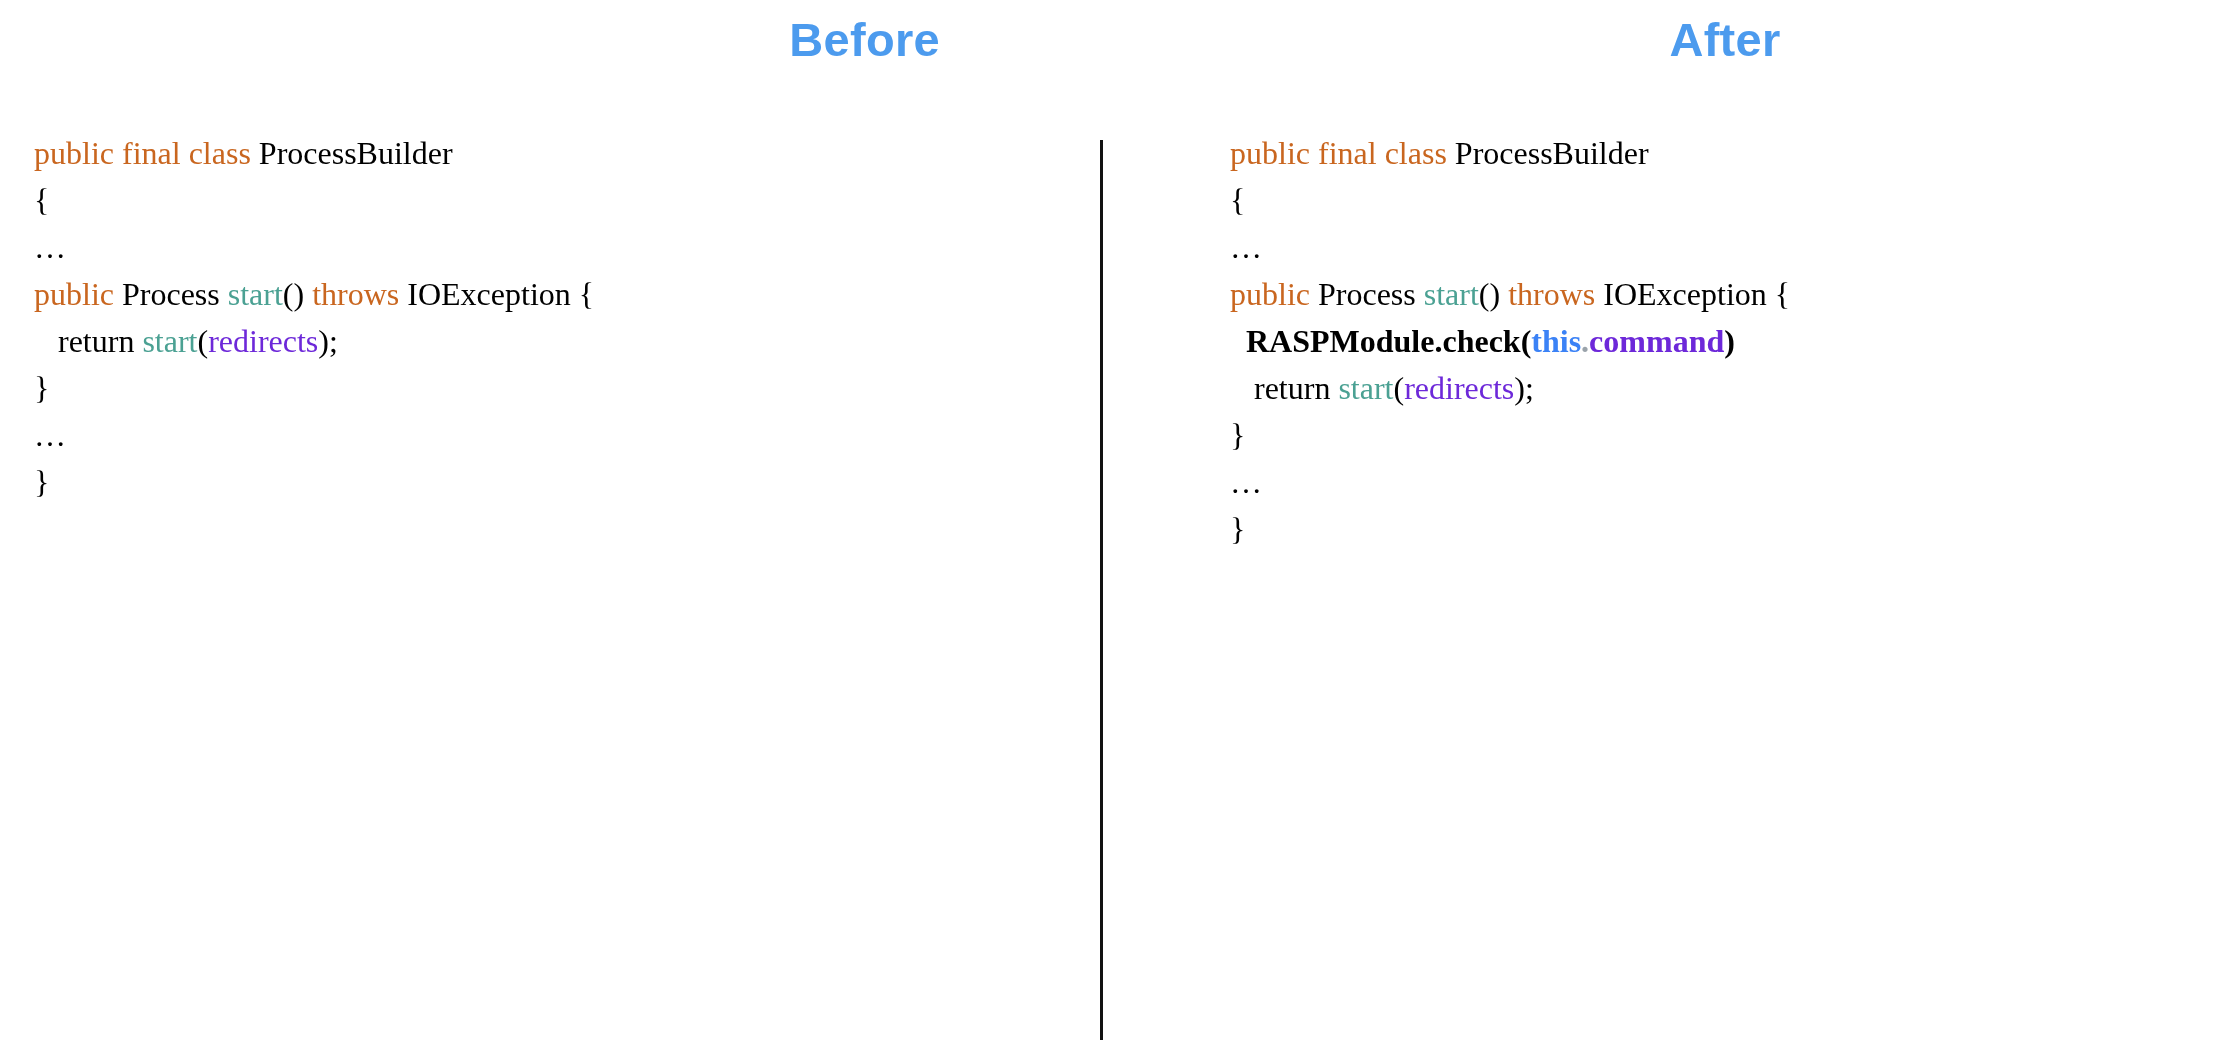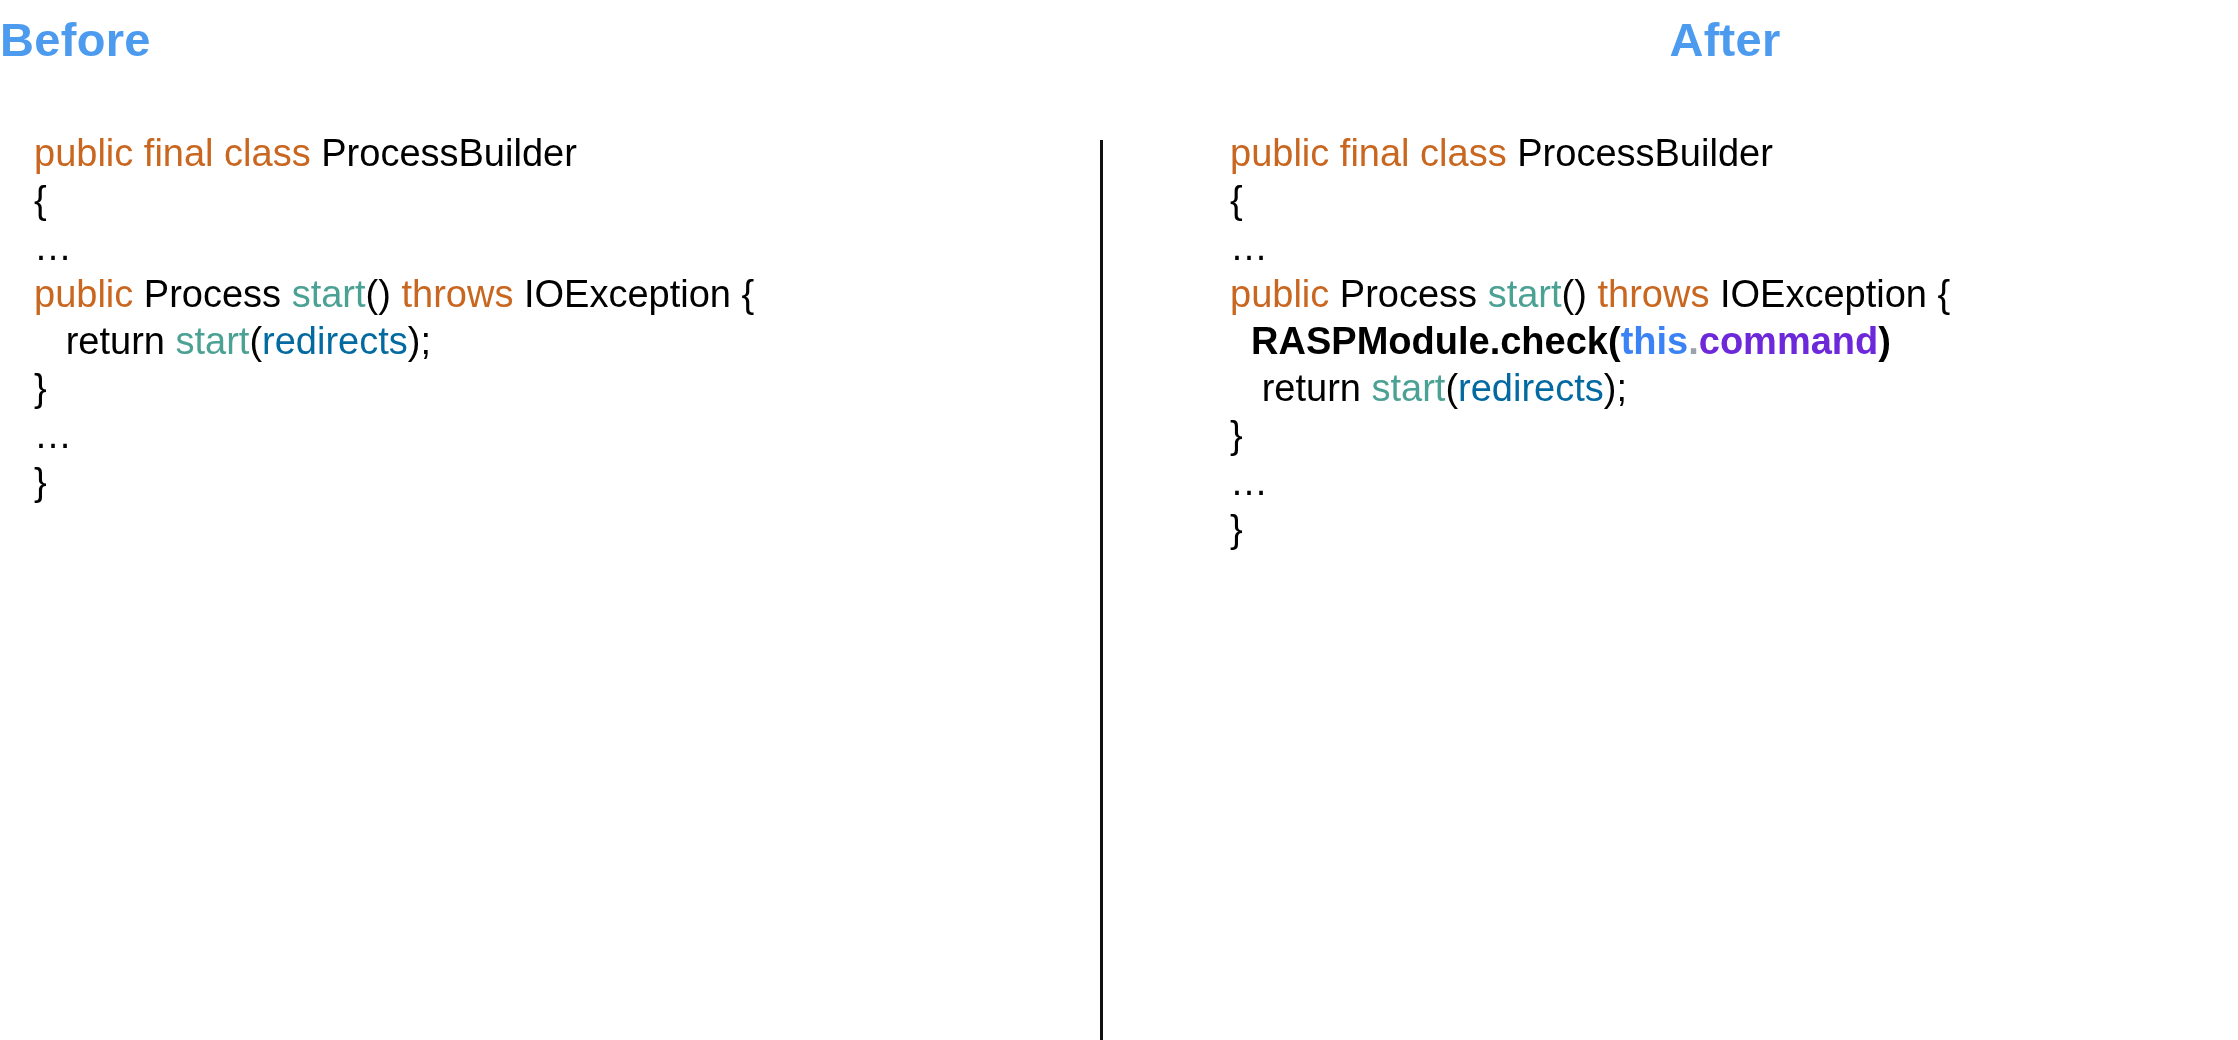--- a/index.html
+++ b/index.html
@@ -38,46 +38,46 @@
   
   .panel-title {
     position: absolute;
     top: 12px;
     font-size: 47px;
     font-weight: bold;
     color: #4c9bee;
     letter-spacing: 0.3px;
     white-space: nowrap;
   }
-  #panel-before .panel-title { left: 0; width: 940px; text-align: left; }
+  #panel-before .panel-title { left: 0; width: 940px; text-align: right; }
   #panel-after  .panel-title { left: 0; width: 1250px; text-align: center; }
 
   
   .code-block {
     position: absolute;
-    font-size: 38px;
+    font-size: 32px;
     line-height: 47px;
     color: #000000;
     white-space: pre;
-    font-family: Liberation Sans, sans-serif;
+    font-family: Liberation Serif, serif;
     font-stretch: condensed;
   }
   #code-before { left: 34px; top: 130px; }
   #code-after  { left: 130px; top: 130px; }
 
   .code-line {
     display: block;
     height: 47px;
     white-space: pre;
   }
 
   
   .tok-kw      { color: #c9661f; }
   .tok-method  { color: #4ba193; text-align: center; }
-  .tok-field   { color: #0369a1; }
+  .tok-field   { color: #6d28d9; }
   .tok-plain   { color: #000000; }
   .tok-punct   { color: #000000; }
   .tok-this    { color: #3b82f6; }
   .tok-dot     { color: #9aa3ab; }
   .tok-cmd     { color: #6d28d9; }
   .line-added  { font-weight: bold; }
 </style>
 </head>
 <body>
 

